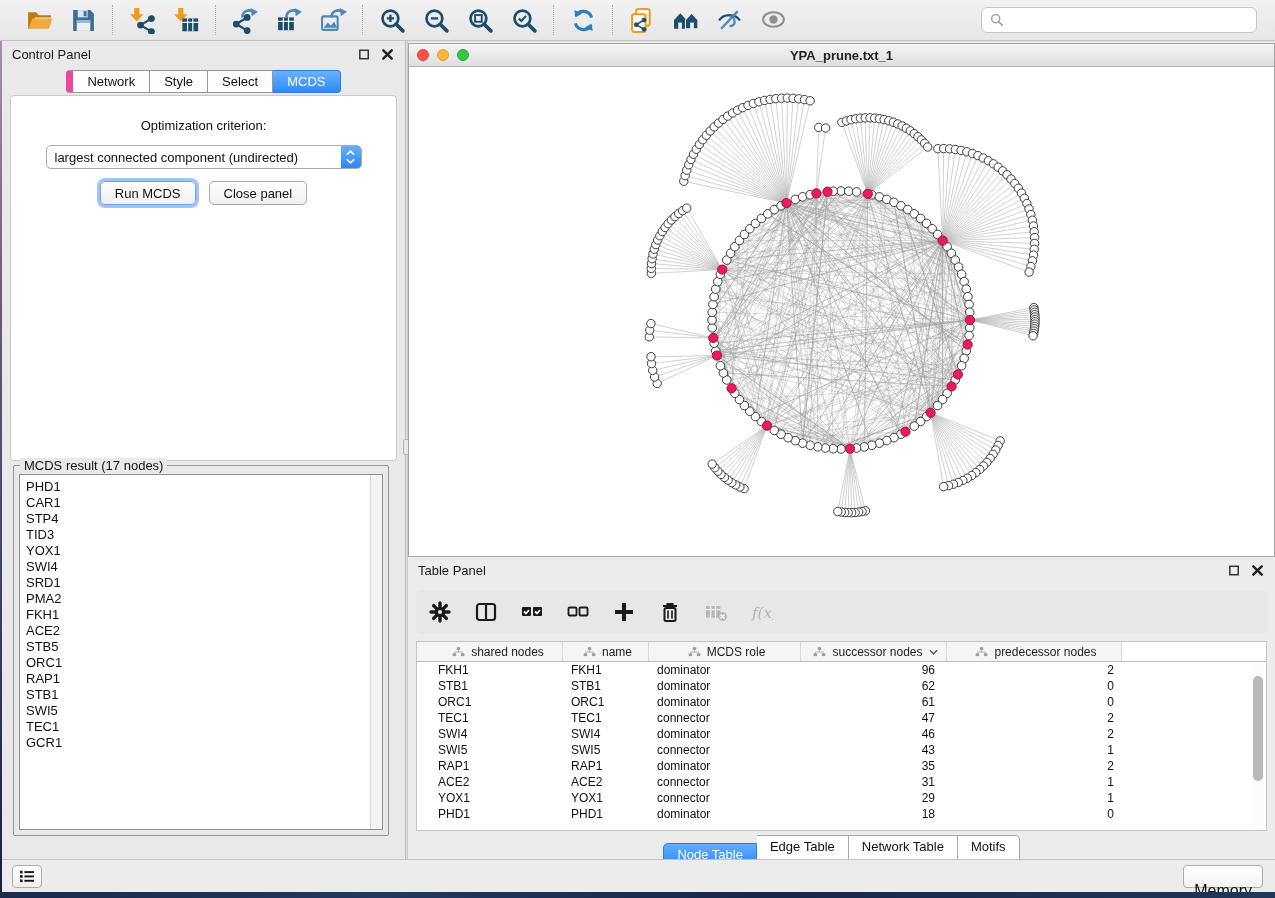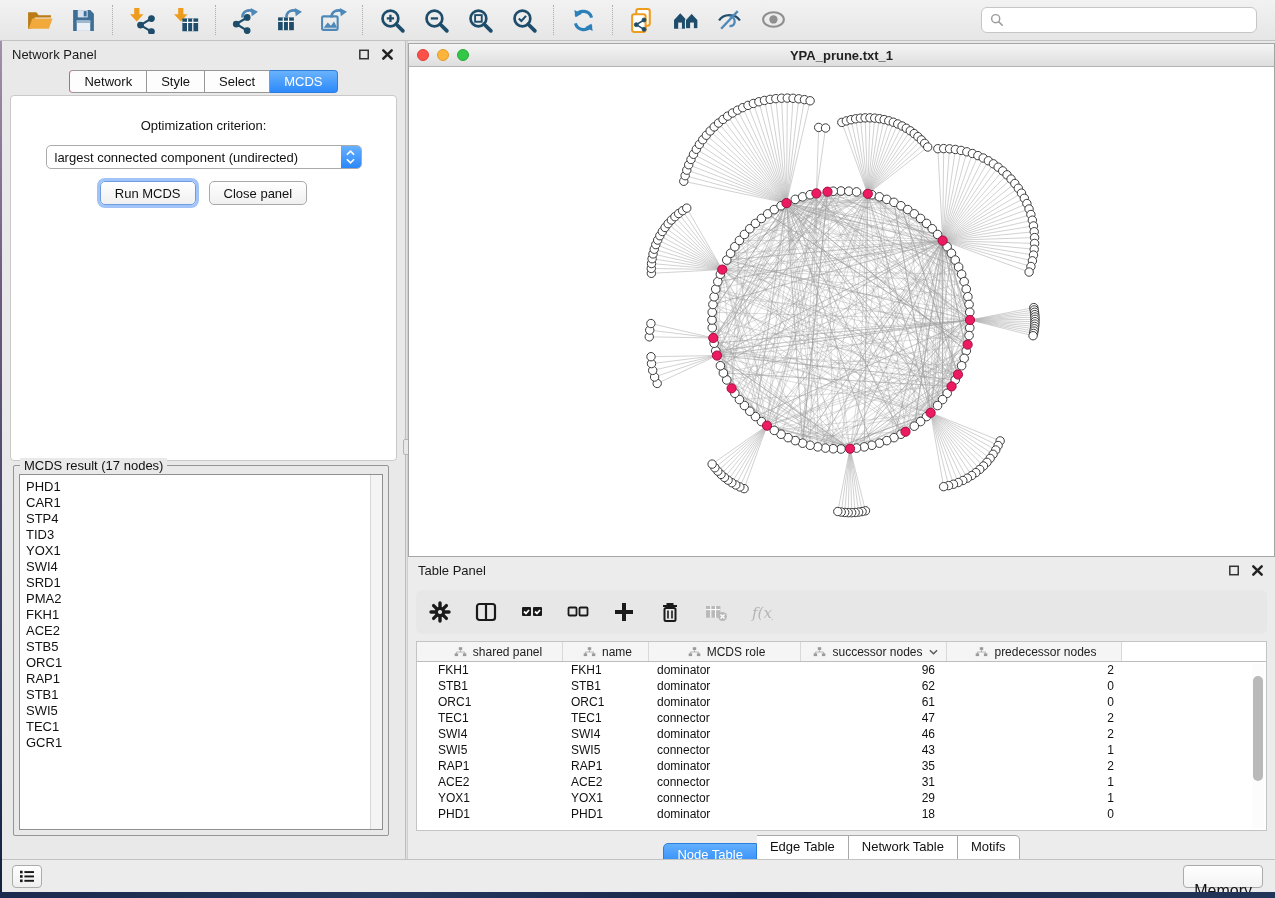--- a/index.html
+++ b/index.html
@@ -31,21 +31,21 @@
   .main { position:absolute; left:2px; top:41px; width:1273px; height:818px; background:#e9e9e9; }
 
   
   .control-panel { position:absolute; left:0; top:0; width:403px; height:818px; background:#e9e9e9; }
   .panel-titlebar { height:27px; display:flex; align-items:center; padding:0 10px; font-size:13px; color:#1a1a1a; }
   .panel-titlebar .pt-icons { margin-left:auto; display:flex; gap:8px; align-items:center; }
   .pt-ic { width:15px; height:15px; display:flex; align-items:center; justify-content:center; cursor:pointer; }
   .cp-tabs { display:flex; justify-content:center; margin-top:2px; }
   .cp-tab { font-size:13px; padding:3px 14px; background:#fdfdfd; border:1px solid #979797; border-left:none;
     color:#111; cursor:pointer; line-height:15px; }
-  .cp-tab:first-child { border-left:1px solid #ec4899; border-radius:4px 0 0 4px; }
+  .cp-tab:first-child { border-left:7px solid #ec4899; border-radius:4px 0 0 4px; }
   .cp-tab:last-child { border-radius:0 4px 4px 0; }
   .cp-tab.active { background:linear-gradient(#6ab2fd,#2c8afa); color:#fff; border-color:#2f7ddb; }
   .cp-body { position:absolute; left:8px; top:54px; width:387px; height:366px;
     background:#ffffff; border:1px solid #c9c9c9; border-radius:4px; }
   .opt-label { text-align:center; font-size:13px; color:#111; margin-top:22px; }
   .combo { margin:12px auto 0 auto; width:316px; height:24px; background:#fff; border:1px solid #ababab;
     border-radius:5px; display:flex; align-items:center; cursor:pointer; }
   .combo-text { flex:1; font-size:13px; padding:0 8px; color:#111; white-space:nowrap; overflow:hidden; }
   .combo-stepper { width:20px; height:22px; border-radius:0 4px 4px 0; background:linear-gradient(#66b0ff,#2b87f8);
     display:flex; flex-direction:column; align-items:center; justify-content:center; gap:2px; }
@@ -300,21 +300,21 @@
         </svg>
         <input class="search-input" placeholder="" style="">
       </div>
     </div>
   </div>
 
   <div class="main">
 
     <div class="control-panel">
       <div class="panel-titlebar">
-        <span>Network Panel</span>
+        <span>Control Panel</span>
         <span class="pt-icons">
           <span class="pt-ic">
             <svg viewBox="0 0 16 16">
                 <rect x="3" y="3.5" width="9" height="9" fill="none" stroke="#333" stroke-width="1.6"></rect>
               </svg>
           </span>
           <span class="pt-ic">
             <svg viewBox="0 0 16 16">
                 <path d="M3.5 3.5l9 9M12.5 3.5l-9 9" stroke="#222" stroke-width="2.6" stroke-linecap="round"></path>
               </svg>
@@ -1376,21 +1376,21 @@
               <div style="width: 13px; border-right: none;"></div>
               <div class="th" style="width: 133px;">
                 <svg width="13" height="12" viewBox="0 0 19 16">
                   <g fill="#9a9a9a">
                     <rect x="7" y="1" width="5" height="4"></rect>
                     <rect x="1" y="10" width="5" height="4"></rect>
                     <rect x="13" y="10" width="5" height="4"></rect>
                   </g>
                   <path d="M9.5 5v3M3.5 10V8h12v2" stroke="#9a9a9a" fill="none"></path>
                 </svg>
-                <span class="lbl">shared panel</span>
+                <span class="lbl">shared nodes</span>
               </div>
               <div class="th" style="width: 86px;">
                 <svg width="13" height="12" viewBox="0 0 19 16">
                   <g fill="#9a9a9a">
                     <rect x="7" y="1" width="5" height="4"></rect>
                     <rect x="1" y="10" width="5" height="4"></rect>
                     <rect x="13" y="10" width="5" height="4"></rect>
                   </g>
                   <path d="M9.5 5v3M3.5 10V8h12v2" stroke="#9a9a9a" fill="none"></path>
                 </svg>

